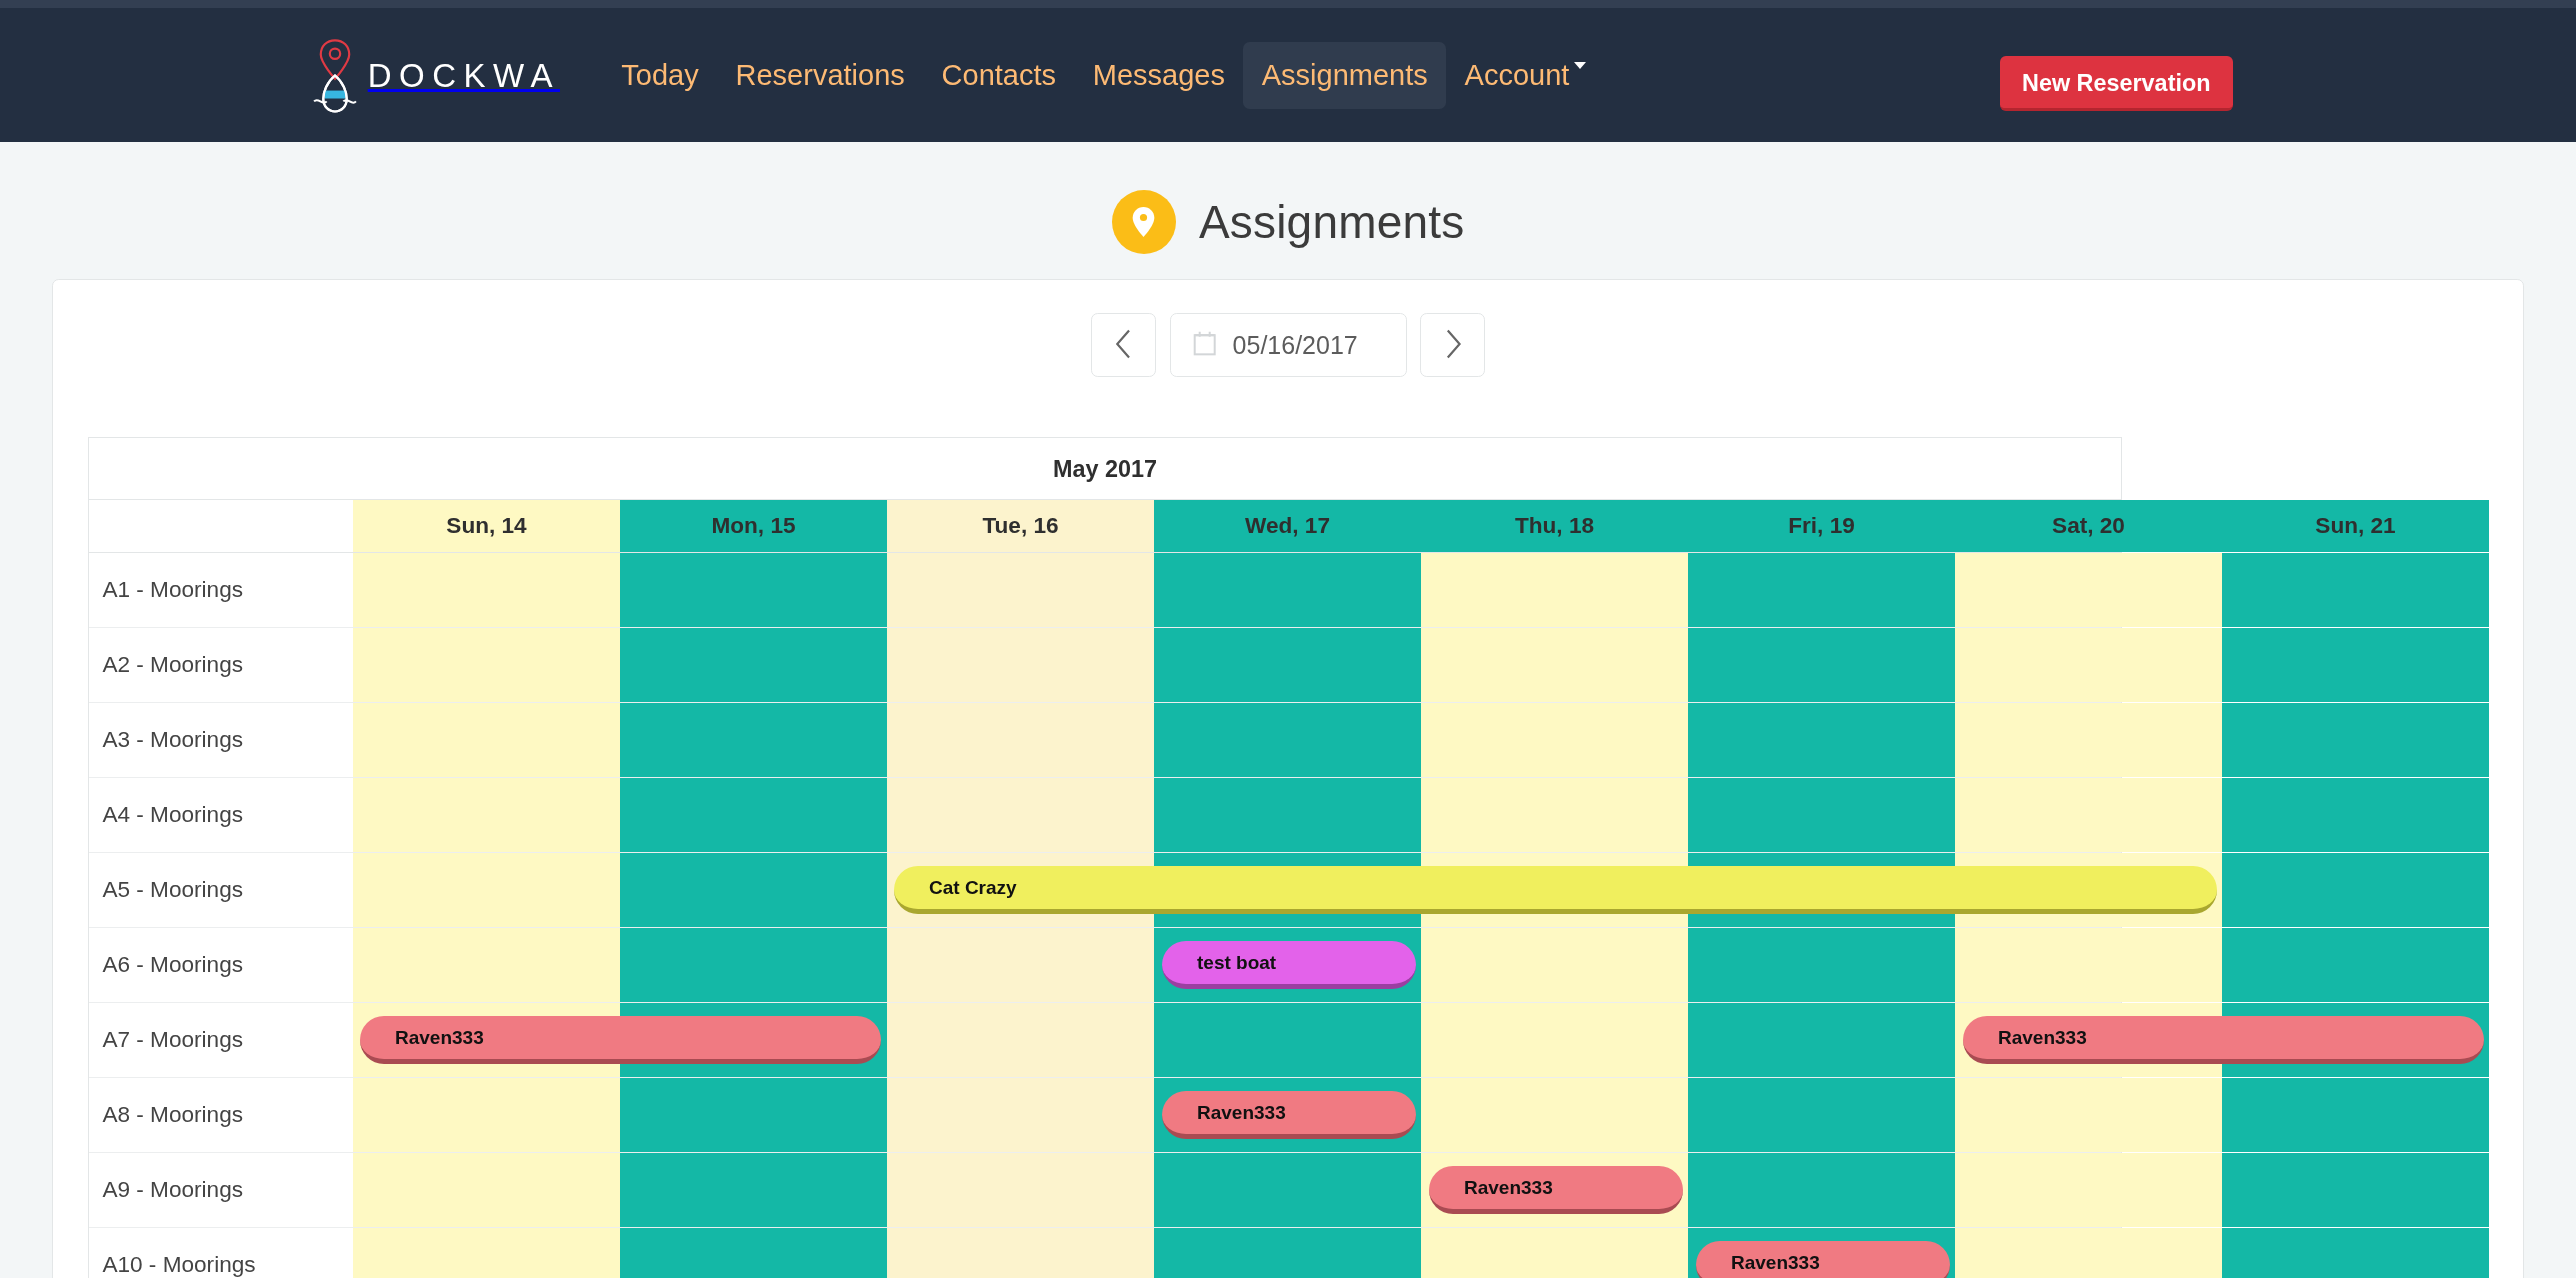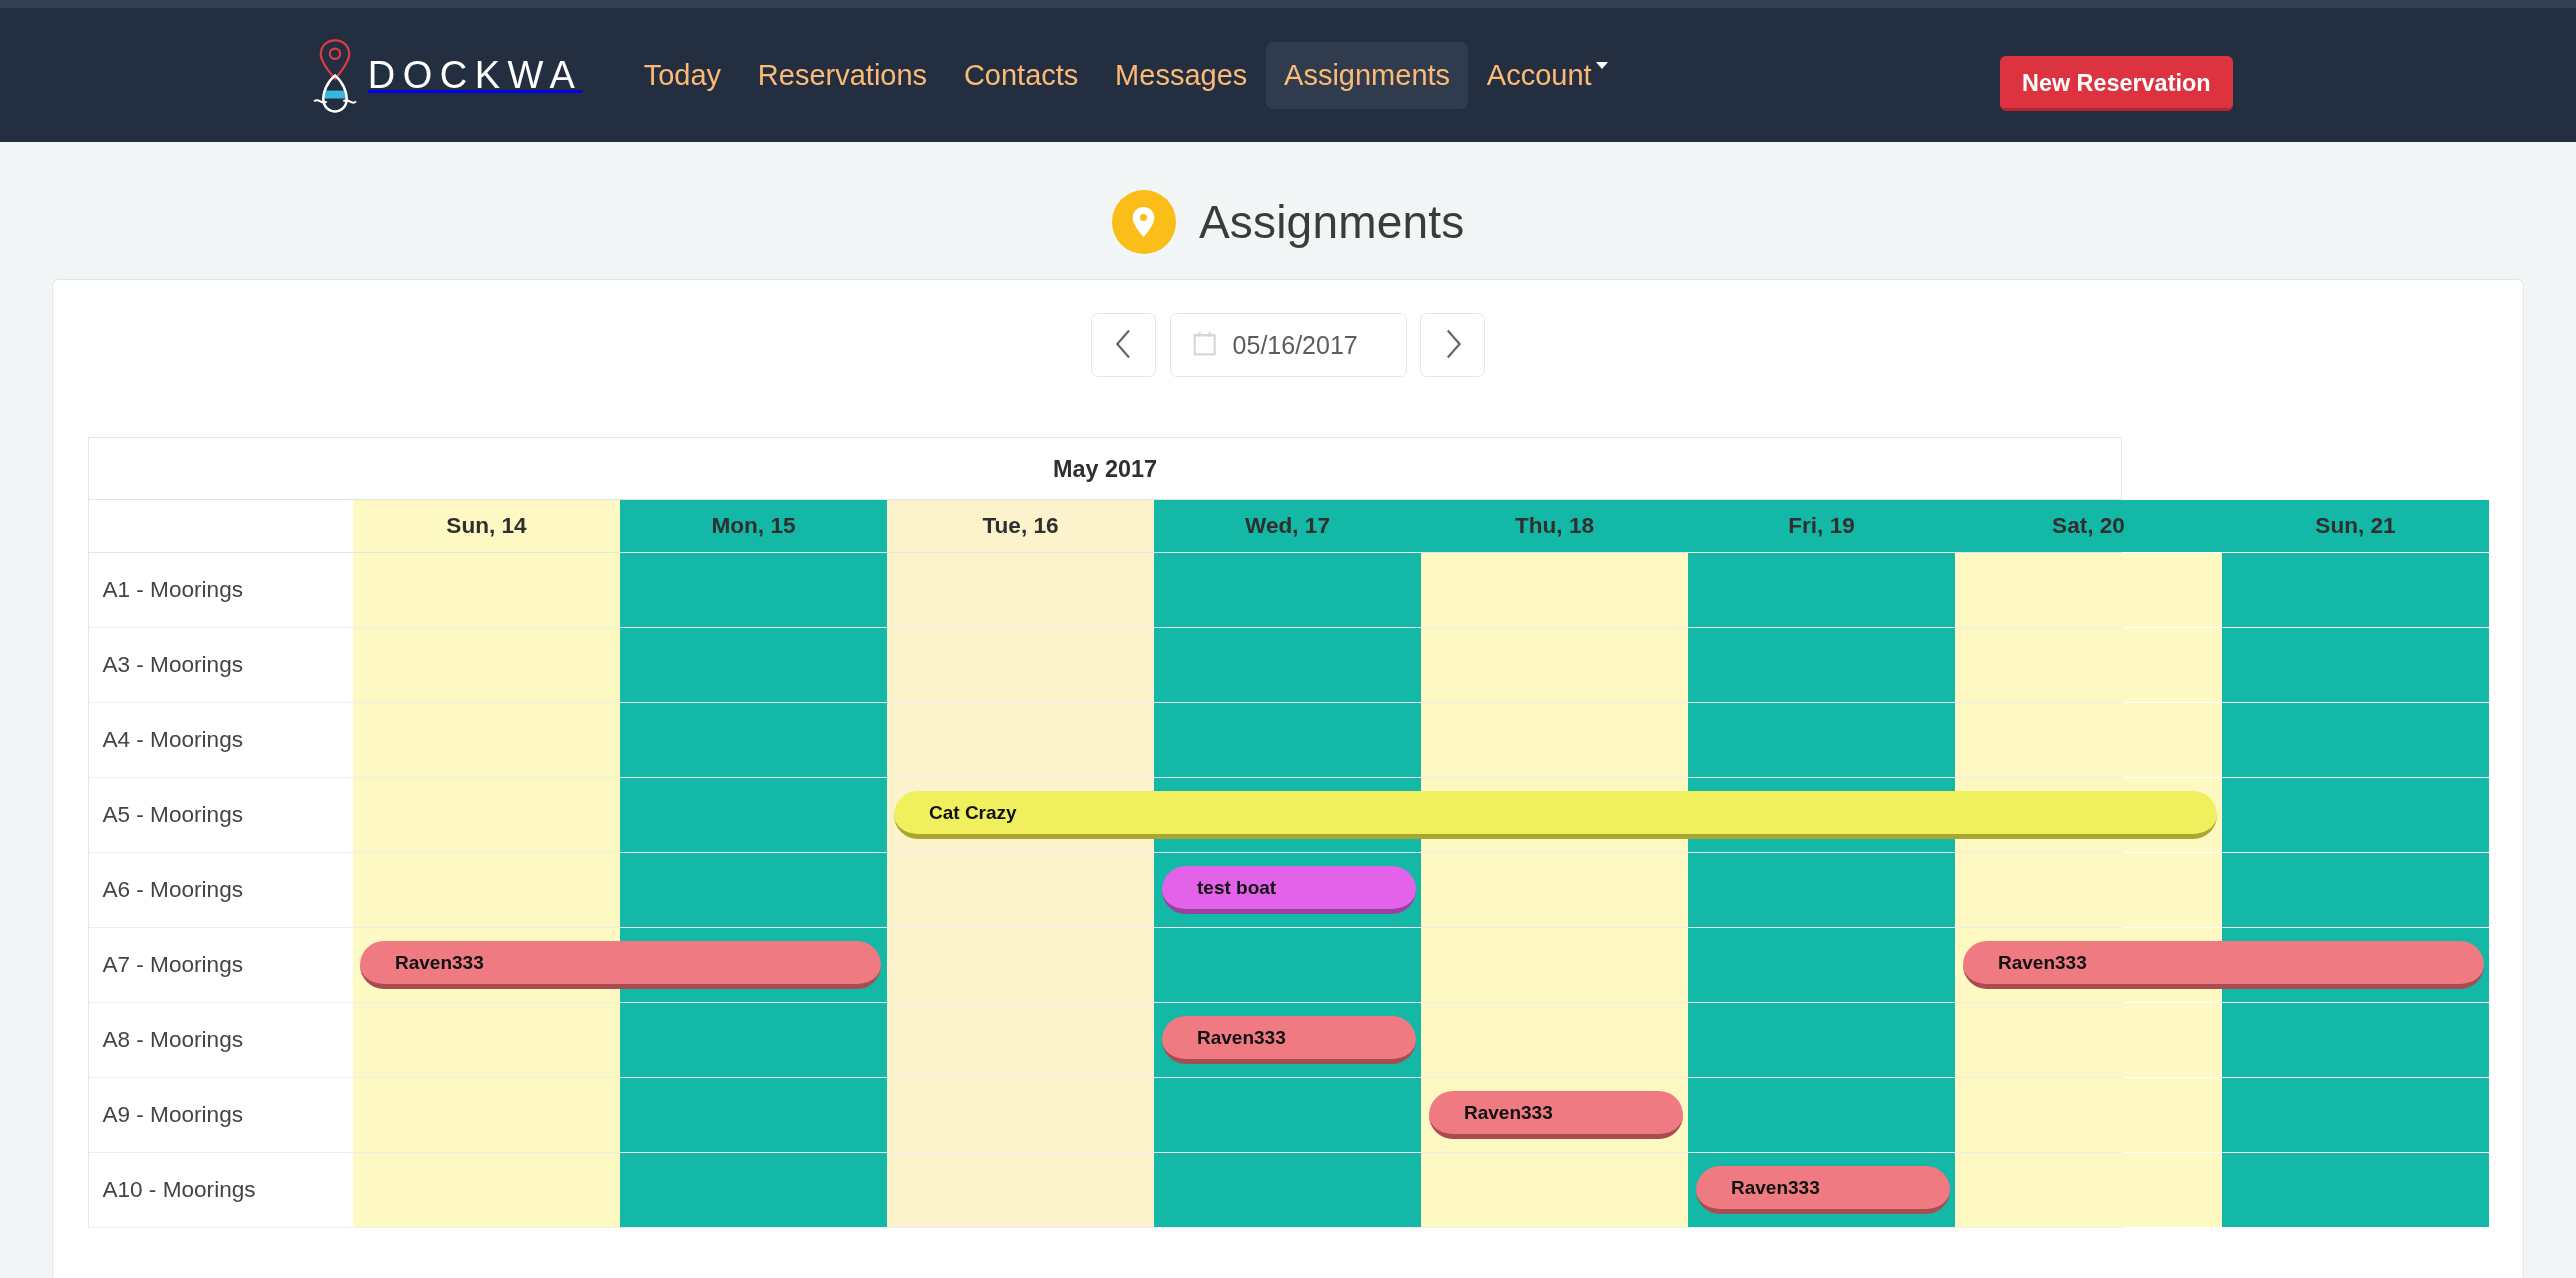--- a/index.html
+++ b/index.html
@@ -17,21 +17,21 @@
     height: 134px; background: #232f41;
     display: flex; align-items: center;
     position: relative;
   }
   #brand {
     display: flex; align-items: center;
     margin-left: 309px;
   }
   #brand-mark { width: 52px; height: 77px; display: block; }
   #brand-word {
-    color: #ffffff; font-size: 38px; letter-spacing: 7.5px;
+    color: #ffffff; font-size: 33px; letter-spacing: 7.5px;
     font-weight: 400; margin-left: 6.7px; line-height: 1;
   }
   #navlinks { display: flex; align-items: center; margin-left: 43px; }
   .navlink {
     color: #fdba74; font-size: 29px; font-weight: 400;
     padding: 16.7px 18.4px; border-radius: 6.7px;
     text-decoration: none; white-space: nowrap;
     display: inline-flex; align-items: flex-start;
   }
   .navlink.active { background: #303c4e; }
@@ -250,20 +250,31 @@
           <div class="day-col c-gray"></div>
           <div class="day-col c-white"></div>
           <div class="day-col c-today"></div>
           <div class="day-col c-white"></div>
           <div class="day-col c-gray"></div>
           <div class="day-col c-white"></div>
           <div class="day-col c-gray"></div>
           <div class="day-col c-white"></div>
         </div>
         <div class="body-row grow">
+          <div class="lbl-col">A2 - Moorings</div>
+          <div class="day-col c-gray"></div>
+          <div class="day-col c-white"></div>
+          <div class="day-col c-today"></div>
+          <div class="day-col c-white"></div>
+          <div class="day-col c-gray"></div>
+          <div class="day-col c-white"></div>
+          <div class="day-col c-gray"></div>
+          <div class="day-col c-white"></div>
+        </div>
+        <div class="body-row grow">
           <div class="lbl-col">A3 - Moorings</div>
           <div class="day-col c-gray"></div>
           <div class="day-col c-white"></div>
           <div class="day-col c-today"></div>
           <div class="day-col c-white"></div>
           <div class="day-col c-gray"></div>
           <div class="day-col c-white"></div>
           <div class="day-col c-gray"></div>
           <div class="day-col c-white"></div>
         </div>

